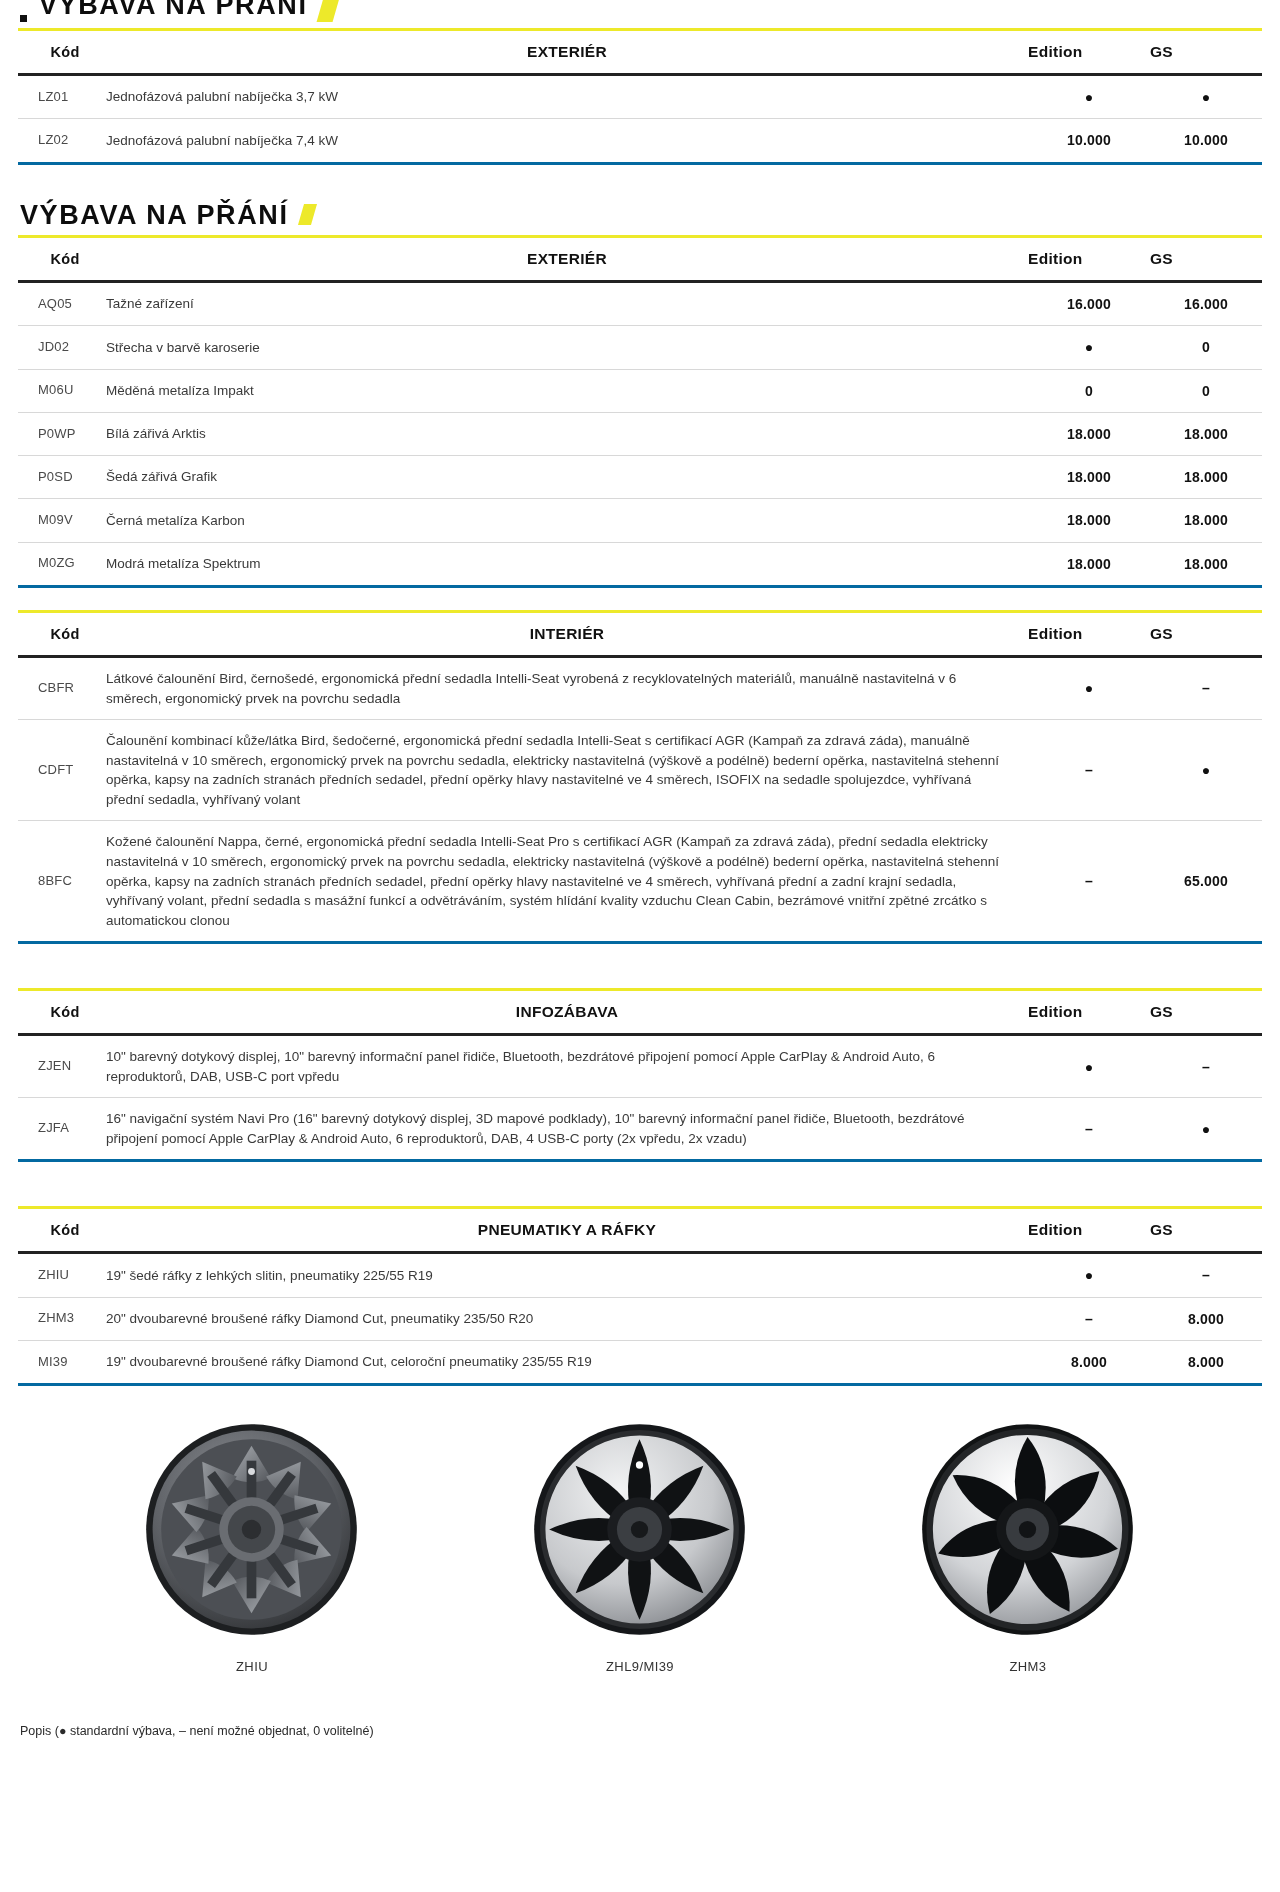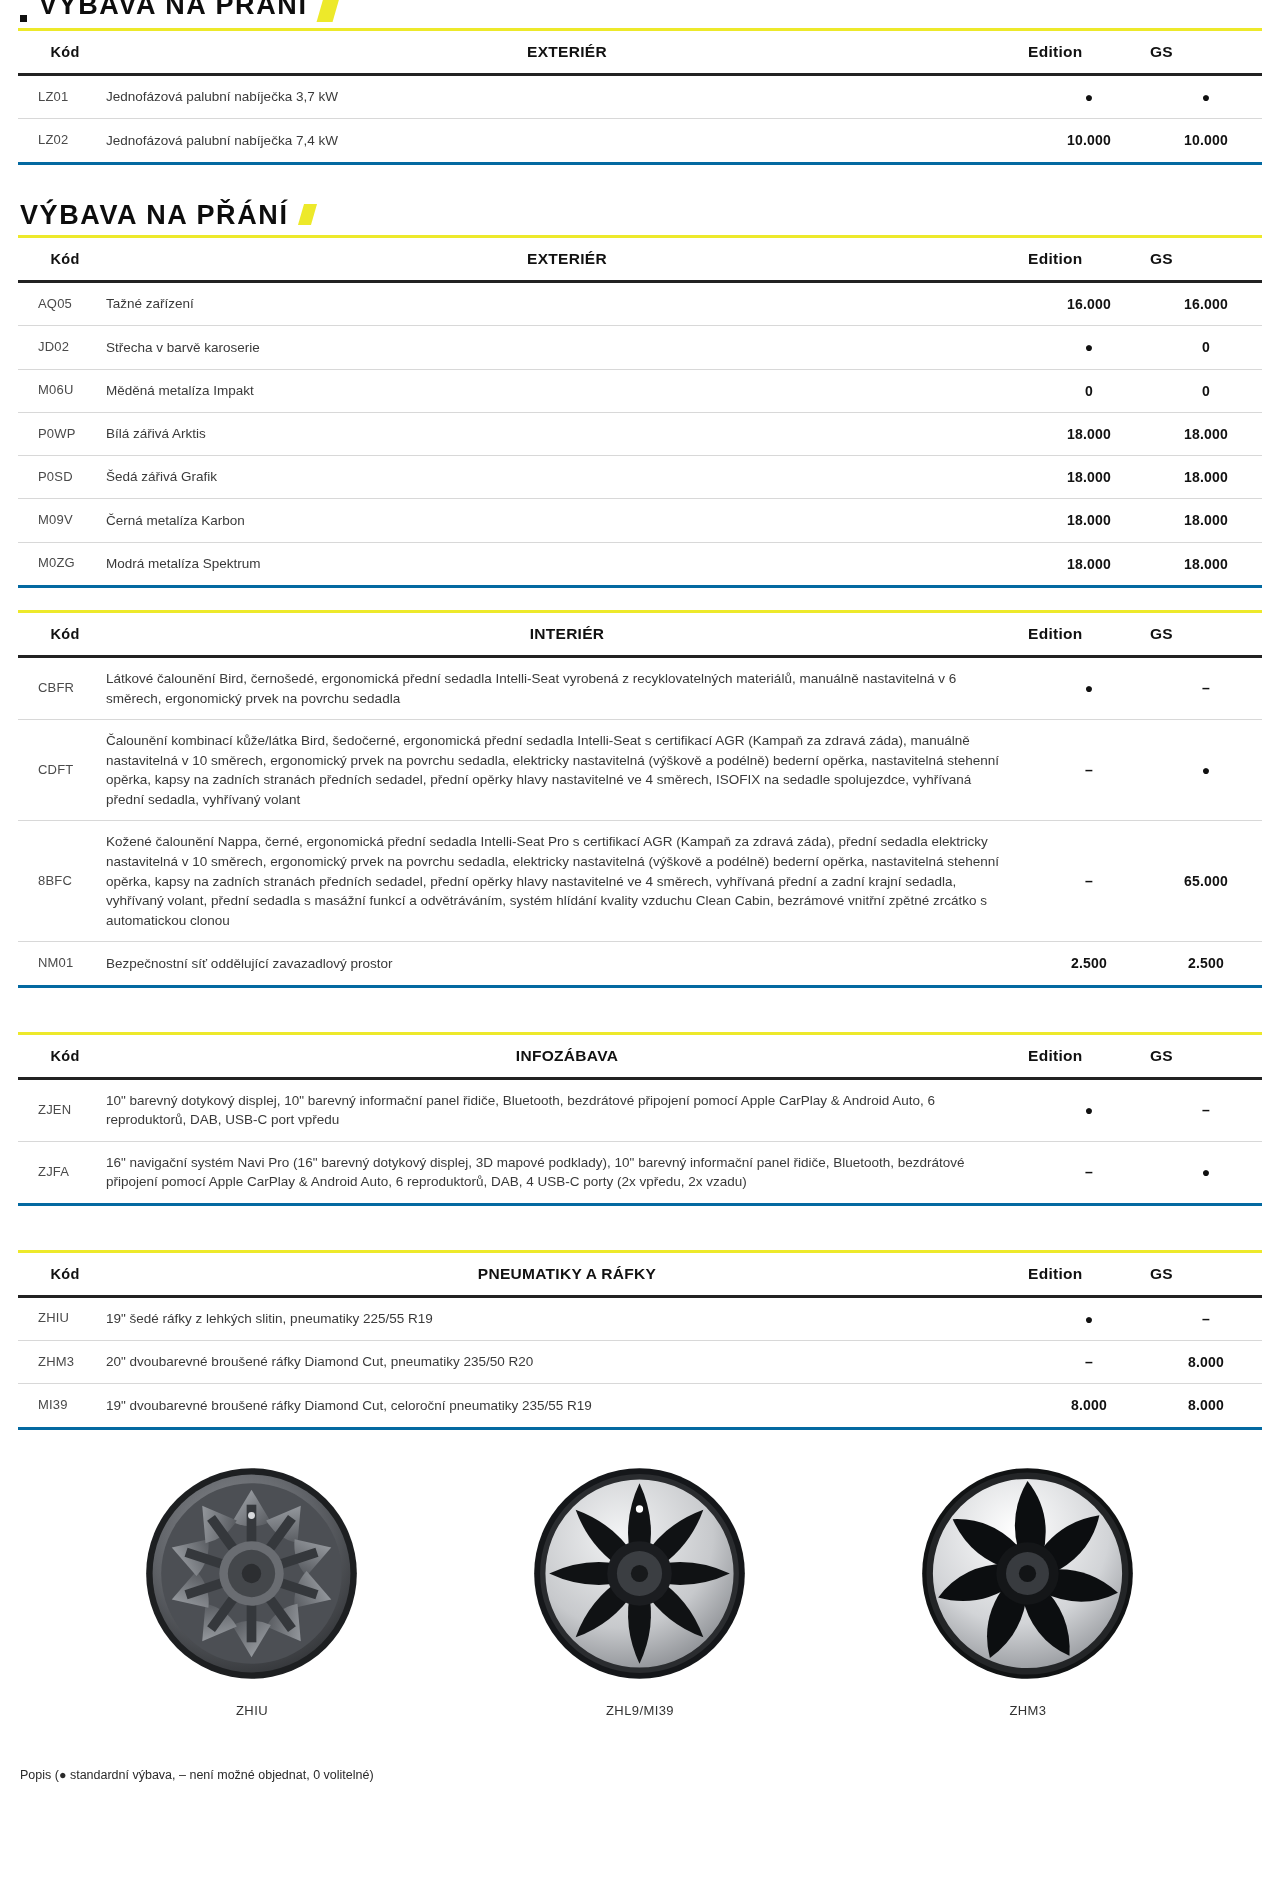--- a/index.html
+++ b/index.html
@@ -251,26 +251,20 @@
           <td class="code">CDFT</td>
           <td class="desc">Čalounění kombinací kůže/látka Bird, šedočerné, ergonomická přední sedadla Intelli-Seat s certifikací AGR (Kampaň za zdravá záda),  manuálně nastavitelná v 10 směrech, ergonomický prvek na povrchu sedadla, elektricky nastavitelná (výškově a podélně) bederní opěrka, nastavitelná stehenní opěrka, kapsy na zadních stranách předních sedadel, přední opěrky hlavy nastavitelné ve 4 směrech, ISOFIX na sedadle spolujezdce, vyhřívaná přední sedadla, vyhřívaný volant</td>
           <td class="val">–</td>
           <td class="val">●</td>
         </tr>
       <tr>
           <td class="code">8BFC</td>
           <td class="desc">Kožené čalounění Nappa, černé, ergonomická přední sedadla Intelli-Seat Pro s certifikací AGR (Kampaň za zdravá záda), přední sedadla elektricky nastavitelná v 10 směrech, ergonomický prvek na povrchu sedadla, elektricky nastavitelná (výškově a podélně) bederní opěrka, nastavitelná stehenní opěrka, kapsy na zadních stranách předních sedadel,  přední opěrky hlavy nastavitelné ve 4 směrech, vyhřívaná přední a zadní krajní sedadla, vyhřívaný volant, přední sedadla s masážní funkcí a odvětráváním, systém hlídání kvality vzduchu Clean Cabin, bezrámové vnitřní zpětné zrcátko s automatickou clonou</td>
           <td class="val">–</td>
           <td class="val">65.000</td>
-        </tr>
-      <tr>
-          <td class="code">NM01</td>
-          <td class="desc">Bezpečnostní síť oddělující zavazadlový prostor</td>
-          <td class="val">2.500</td>
-          <td class="val">2.500</td>
         </tr>
     </tbody>
   </table>
 
   <div class="gap-lg"></div>
 
   <table class="spec">
     <colgroup>
         <col class="c-code">
         <col class="c-desc">

